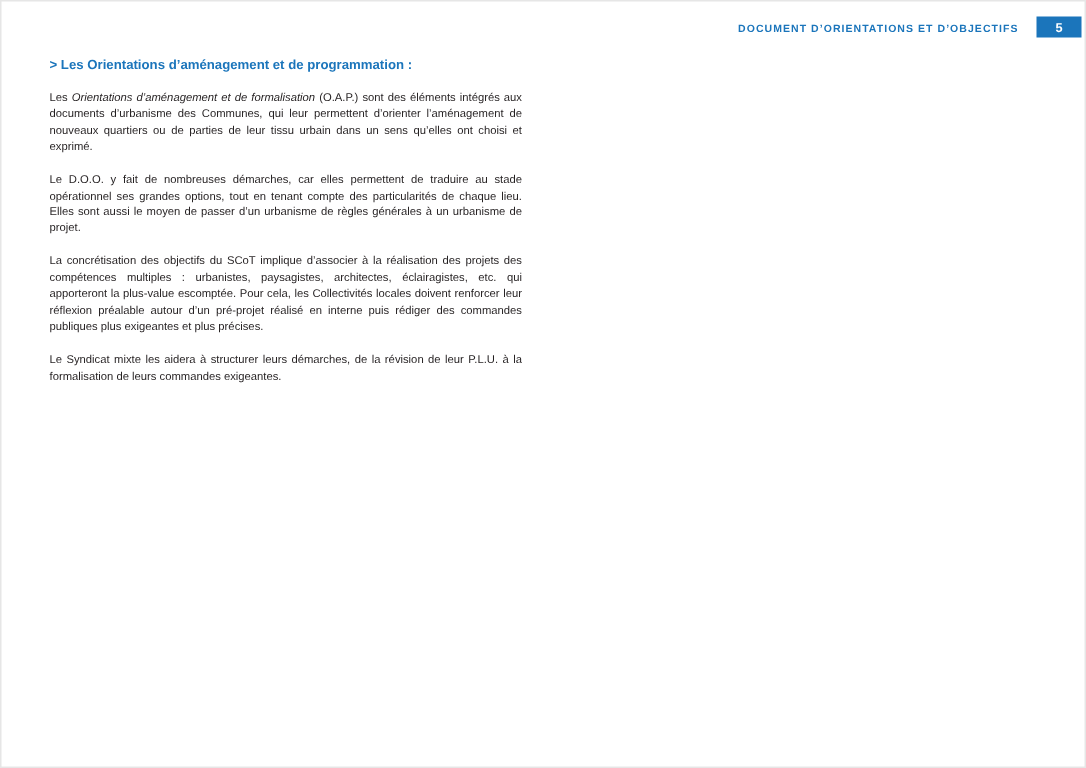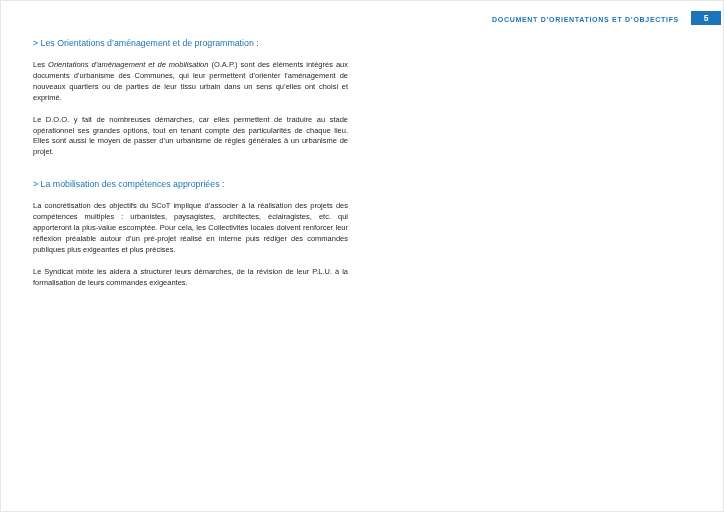--- a/index.html
+++ b/index.html
@@ -44,21 +44,21 @@
   .content {
     position: absolute;
     left: 33px;
     top: 38px;
     width: 315px;
     color: #231f20;
   }
   .section-heading {
     color: #1b75bb;
     font-size: 8.8px;
-    font-weight: normal;
+    font-weight: bold;
     line-height: 10px;
     margin: 0 0 12px 0;
   }
   .section-heading.second {
     margin-top: 21px;
   }
   p.body-para {
     font-size: 7.5px;
     line-height: 10.9px;
     text-align: justify;
@@ -73,25 +73,24 @@
 
   <header class="page-header">
     <span class="header-title">DOCUMENT D’ORIENTATIONS ET D’OBJECTIFS</span>
     <span class="page-number-box">5</span>
   </header>
 
   <main class="content">
 
     <section>
       <h2 class="section-heading">&gt; Les Orientations d’aménagement et de programmation :</h2>
-      <p class="body-para"><span>Les </span><em class="ital">Orientations d’aménagement et de mobilisation</em><span> (O.A.P.) sont des éléments intégrés aux documents d’urbanisme des Communes, qui leur permettent d’orienter l’aménagement de nouveaux quartiers ou de parties de leur tissu urbain dans un sens qu’elles ont choisi et exprimé.</span></p>
+      <p class="body-para"><span>Les </span><em class="ital">Orientations d’aménagement et de formalisation</em><span> (O.A.P.) sont des éléments intégrés aux documents d’urbanisme des Communes, qui leur permettent d’orienter l’aménagement de nouveaux quartiers ou de parties de leur tissu urbain dans un sens qu’elles ont choisi et exprimé.</span></p>
       <p class="body-para">Le D.O.O. y fait de nombreuses démarches, car elles permettent de traduire au stade opérationnel ses grandes options, tout en tenant compte des particularités de chaque lieu. Elles sont aussi le moyen de passer d’un urbanisme de règles générales à un urbanisme de projet.</p>
     </section>
 
     <section>
-      <h2 class="section-heading second">&gt; La mobilisation des compétences appropriées :</h2>
       <p class="body-para">La concrétisation des objectifs du SCoT implique d’associer à la réalisation des projets des compétences multiples : urbanistes, paysagistes, architectes, éclairagistes, etc. qui apporteront la plus-value escomptée. Pour cela, les Collectivités locales doivent renforcer leur réflexion préalable autour d’un pré-projet réalisé en interne puis rédiger des commandes publiques plus exigeantes et plus précises.</p>
       <p class="body-para">Le Syndicat mixte les aidera à structurer leurs démarches, de la révision de leur P.L.U. à la formalisation de leurs commandes exigeantes.</p>
     </section>
 
   </main>
 
 </div>
 
 </body></html>

